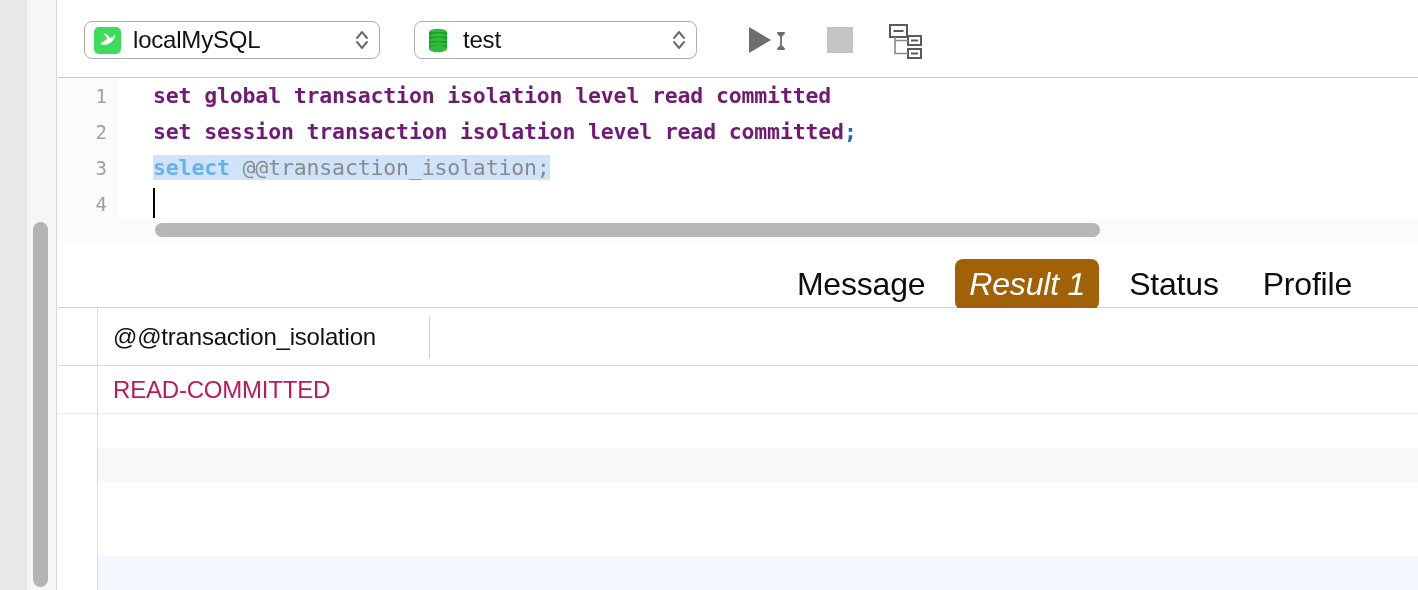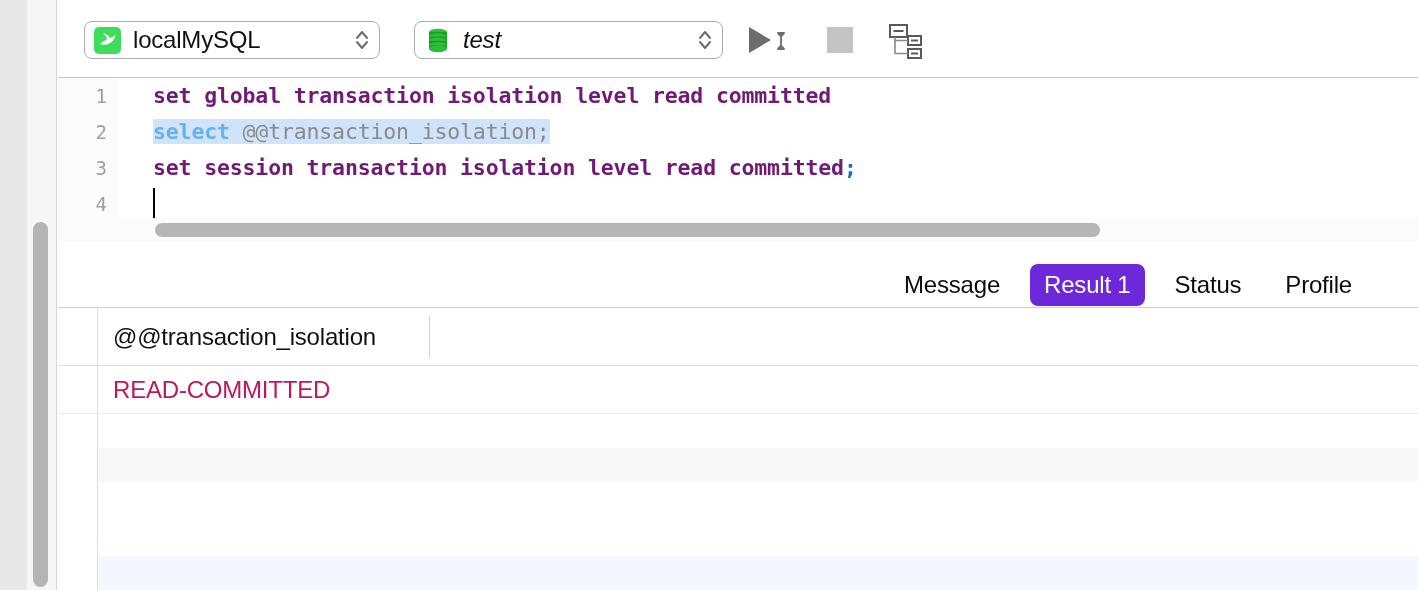--- a/index.html
+++ b/index.html
@@ -43,21 +43,21 @@
     background: #ffffff;
   }
   .combo {
     position: absolute; top: 21px; height: 38px;
     border: 1px solid #adadad; border-radius: 8px;
     background: #ffffff;
     display: flex; align-items: center;
     padding: 0 4px 0 9px;
   }
   .combo-conn { left: 26px; width: 296px; }
-  .combo-db   { left: 356px; width: 309px; font-style: italic; }
+  .combo-db   { left: 356px; width: 283px; }
 
   .conn-icon {
     width: 27px; height: 27px; border-radius: 5px;
     background: #3ddc5b;
     display: flex; align-items: center; justify-content: center;
     flex: 0 0 auto;
   }
   .db-icon { width: 27px; height: 26px; flex: 0 0 auto; display:flex; align-items:center; justify-content:center;}
   .combo-label {
     flex: 1 1 auto;
@@ -123,27 +123,27 @@
 
   
   .tabbar {
     position: relative; width: 100%; height: 66px;
     display: flex; align-items: center; justify-content: flex-end;
     padding-right: 52px;
     background: #ffffff;
     border-bottom: 1px solid #d0d0d0;
   }
   .tab {
-    font-size: 24px; color: #0c0c0c;
+    font-size: 32px; color: #0c0c0c;
     padding: 7px 14px; border-radius: 8px;
     margin-left: 16px; white-space: nowrap;
     letter-spacing: -0.2px;
     margin-top: 20px;
   }
-  .tab.active { background: #6d28d9; color: #ffffff; }
+  .tab.active { background: #a16207; color: #ffffff; font-style: italic; }
 
   
   .grid {
     position: relative; width: 100%; height: 282px;
     background: #ffffff; overflow: hidden;
   }
   .grid-rownum-line {
     position: absolute; left: 39px; top: 0; width: 1px; height: 282px;
     background: #dcdcdc;
   }
@@ -277,23 +277,23 @@
         <div class="gutter-line">1</div>
         <div class="gutter-line">2</div>
         <div class="gutter-line">3</div>
         <div class="gutter-line">4</div>
         <div class="gutter-line">5</div>
       </div>
 
       <div class="code">
         <div class="code-line"><span class="kw">set global transaction isolation level read committed</span><span class="punct"></span></div>
 
+        <div class="code-line"><span class="kw">set session transaction isolation level read committed</span><span class="punct">;</span></div>
+
         <div class="code-line"><span class="sel-bg"><span class="kw-sel">select</span><span class="ident"> @@transaction_isolation</span><span class="ident">;</span></span></div>
-
-        <div class="code-line"><span class="kw">set session transaction isolation level read committed</span><span class="punct">;</span></div>
 
         <div class="code-line"><span class="caret"></span></div>
       </div>
 
       <div class="hscroll-track">
         <div class="hscroll-thumb"></div>
       </div>
 
     </div>
 

